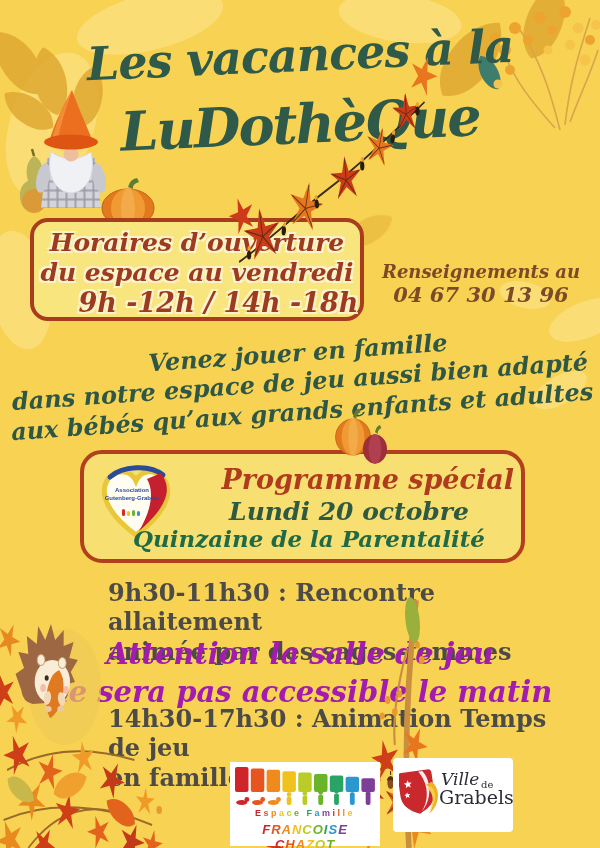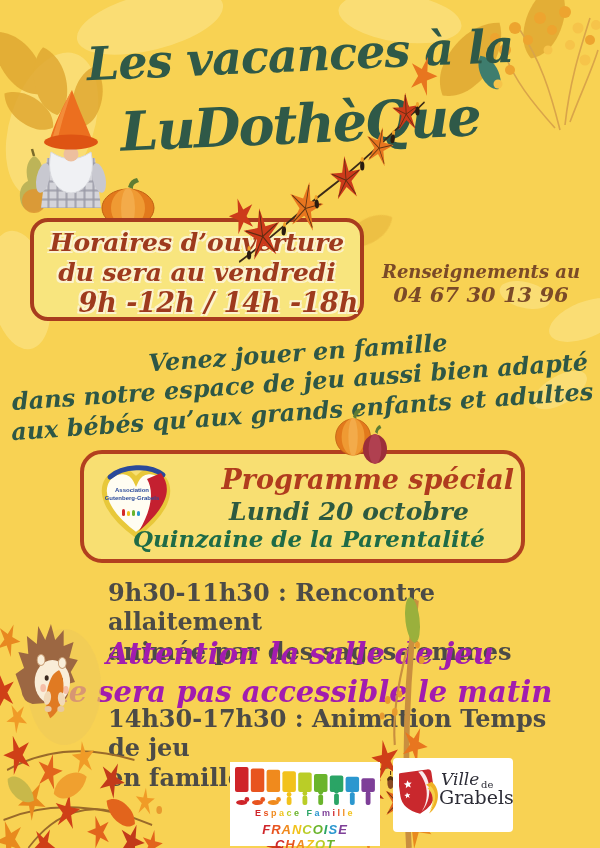--- a/index.html
+++ b/index.html
@@ -158,21 +158,21 @@
     </g>
 
     <use href="#pumpkin-sm" transform="translate(128,208)"></use>
   </svg>
 
   <div class="abs z2 title-line title-1">Les vacances à la</div>
   <div class="abs z2 title-line title-2">LuDothèQue</div>
 
   <div class="abs z2 hours-box">
     <div class="hours-1">Horaires d’ouverture</div>
-    <div class="hours-2">du sera au vendredi</div>
+    <div class="hours-2">du espace au vendredi</div>
     <div class="hours-3">9h -12h / 14h -18h</div>
   </div>
 
   <div class="abs z2 contact">
     <div class="contact-1">Renseignements au</div>
     <div class="contact-2">04 67 30 13 96</div>
   </div>
 
   <div class="abs z2 intro">
     <div>Venez jouer en famille</div>

